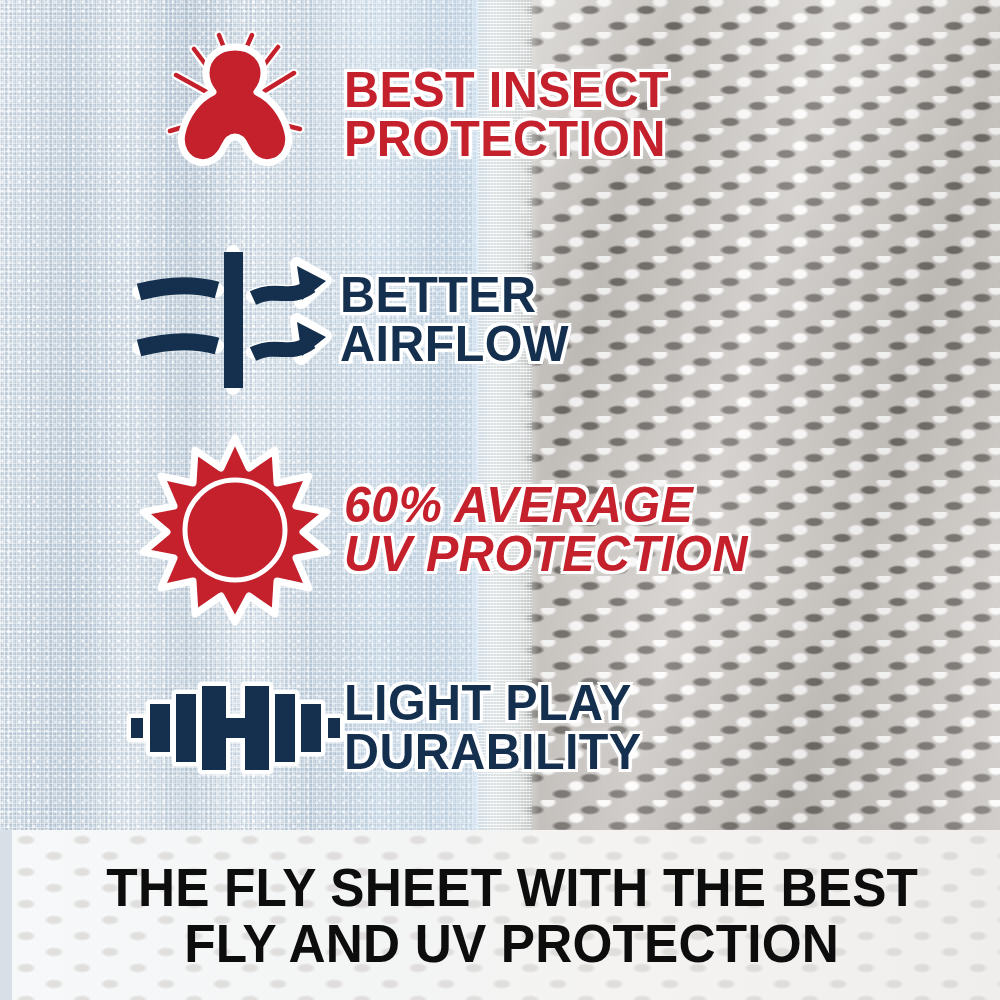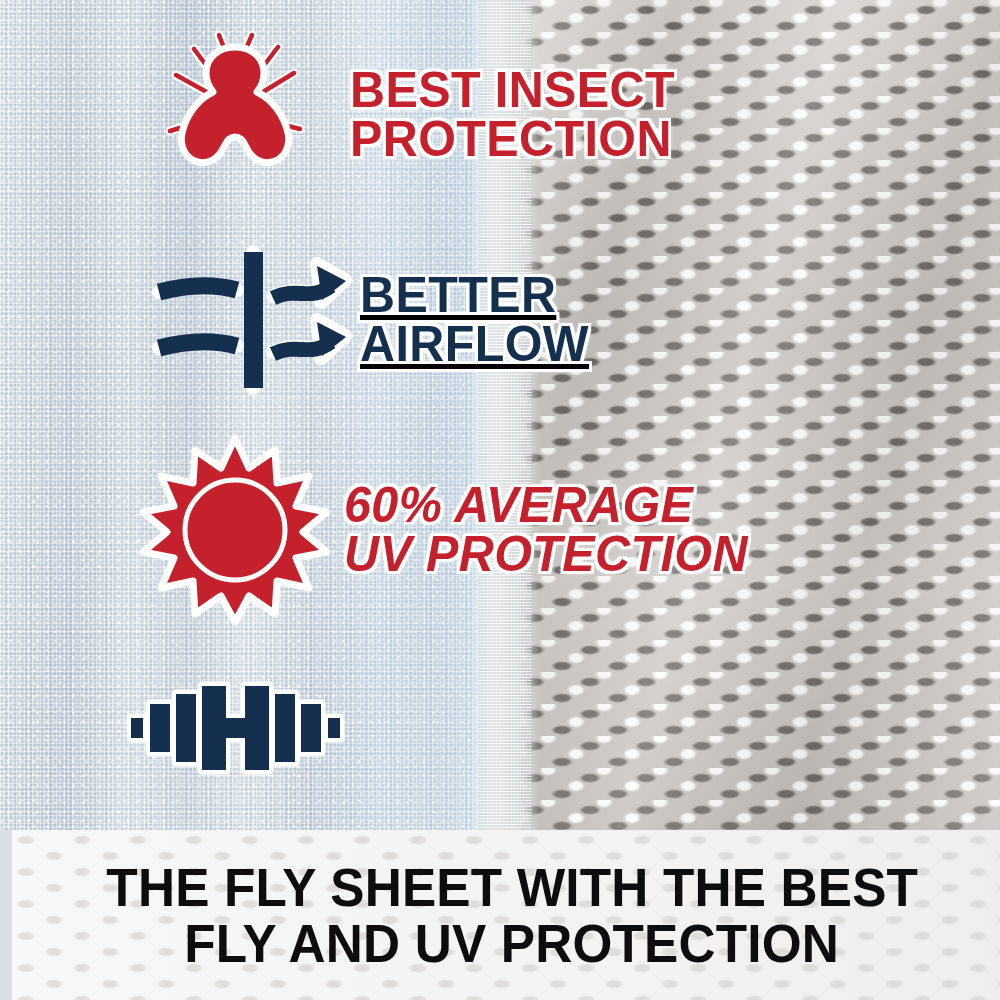--- a/index.html
+++ b/index.html
@@ -147,21 +147,21 @@
     <div class="fabric-left"></div>
     <div class="fabric-left-bands"></div>
     <div class="fabric-right"></div>
     <div class="fabric-right-sheen"></div>
     <div class="seam"></div>
     <div class="seam-grain"></div>
   </div>
 
   <div class="rows">
 
-    <div class="row" style="left:130px;top:20px;width:820px;height:190px;gap:6px;">
+    <div class="row" style="left:130px;top:20px;width:820px;height:190px;">
       <div class="icon-cell">
         <svg width="150" height="185" viewBox="0 0 150 185">
           <g fill="none" stroke="#ffffff" stroke-width="9" stroke-linecap="round">
             <path d="M58 58 L34 26 M52 72 L16 52 M50 96 L10 108 M92 58 L118 24 M98 72 L134 50 M100 96 L140 106"></path>
             <path d="M66 30 L59 12 M84 30 L92 12"></path>
           </g>
           <g fill="none" stroke="#c4212c" stroke-width="4.5" stroke-linecap="round">
             <path d="M58 58 L34 26 M52 72 L16 52 M50 96 L10 108 M92 58 L118 24 M98 72 L134 50 M100 96 L140 106"></path>
             <path d="M66 30 L59 12 M84 30 L92 12"></path>
           </g>
@@ -179,21 +179,21 @@
                    C49 64 46 58 46 50
                    C46 35 58 24 75 24 Z" fill="#c4212c" stroke="#ffffff" stroke-width="7" stroke-linejoin="round"></path>
         </svg>
       </div>
       <div class="txt-cell">
         <p class="line red">BEST INSECT</p>
         <p class="line red">PROTECTION</p>
       </div>
     </div>
 
-    <div class="row" style="left:146px;top:232px;width:820px;height:175px;text-decoration:underline;">
+    <div class="row" style="left:126px;top:232px;width:820px;height:175px;">
       <div class="icon-cell">
         <svg width="205" height="160" viewBox="0 0 205 160">
 
           <g stroke="#ffffff" stroke-width="14" fill="none" stroke-linejoin="round" stroke-linecap="round">
             <path d="M10 52 C40 44 66 44 88 50"></path>
             <path d="M10 108 C40 100 66 100 88 106"></path>
             <path d="M104 12 L104 148"></path>
             <path d="M124 56 C150 44 162 60 186 44"></path>
             <path d="M124 112 C150 100 162 116 186 100"></path>
             <path d="M168 24 L196 40 L172 62 Z"></path>
@@ -258,20 +258,24 @@
             <rect x="48" y="14" width="20" height="68" fill="#14304e"></rect>
             <rect x="74" y="6" width="24" height="84" fill="#14304e"></rect>
             <rect x="98" y="38" width="19" height="20" fill="#14304e"></rect>
             <rect x="117" y="6" width="24" height="84" fill="#14304e"></rect>
             <rect x="147" y="14" width="20" height="68" fill="#14304e"></rect>
             <rect x="173" y="24" width="20" height="48" fill="#14304e"></rect>
             <rect x="200" y="38" width="12" height="20" fill="#14304e"></rect>
           </g>
         </svg>
       </div>
+      <div class="txt-cell">
+        <p class="line navy">LIGHT PLAY</p>
+        <p class="line navy">DURABILITY</p>
+      </div>
     </div>
 
   </div>
 
   <div class="caption">
     <p class="caption-line">THE FLY SHEET WITH THE BEST</p>
     <p class="caption-line">FLY AND UV PROTECTION</p>
   </div>
 
 </div>

